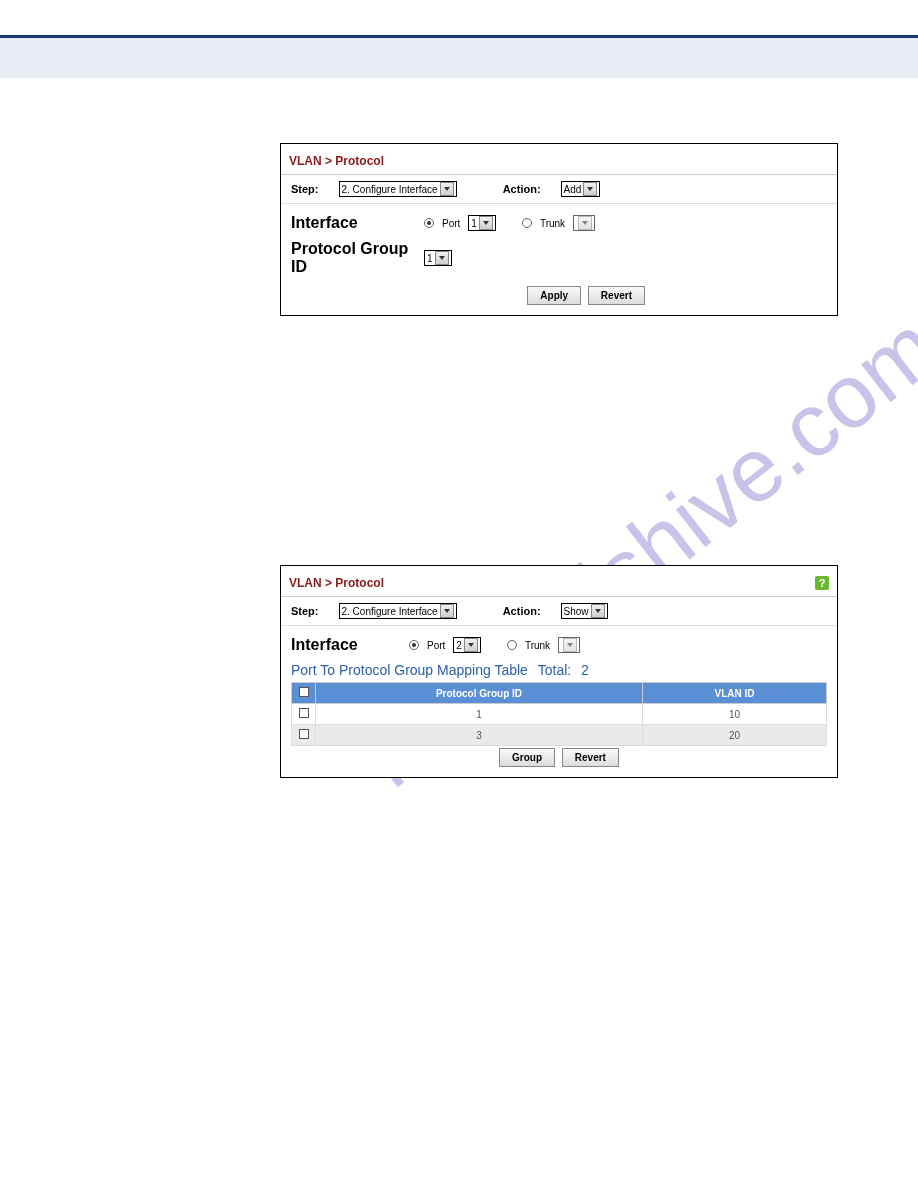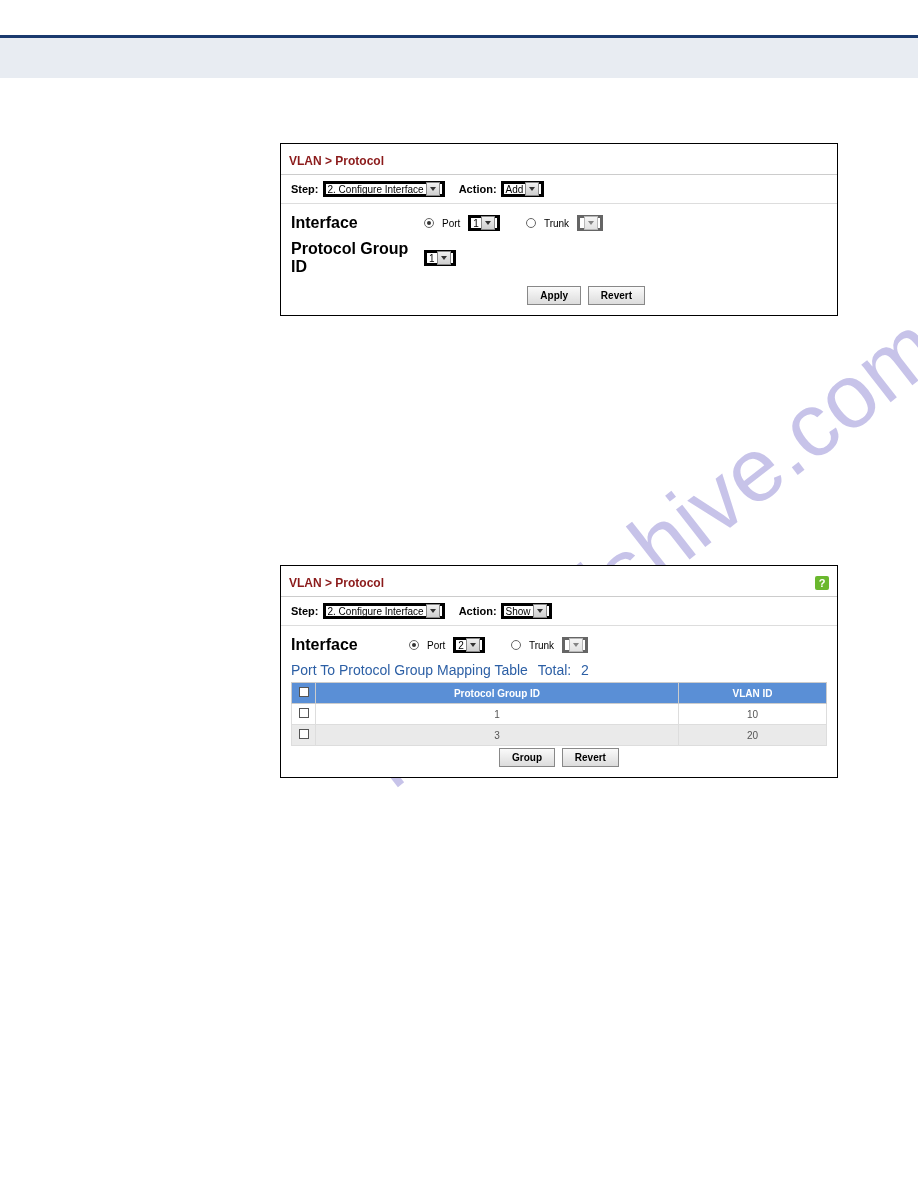--- a/index.html
+++ b/index.html
@@ -73,29 +73,29 @@
     text-align: center;
     line-height: 14px;
     font-weight: bold;
   }
   .panel-controls {
     padding: 6px 10px;
     border-bottom: 1px solid #ddd;
     font-size: 10px;
     display: flex;
     align-items: center;
-    gap: 4px;
+    gap: 20px;
   }
   .panel-body {
     padding: 10px 10px 8px 10px;
     font-size: 10px;
   }
   .lbl { font-weight: bold; font-size: 11px; }
   .fake-select {
-    border: 3px solid #000000;
+    border: 1px solid #000000;
     background: #fff;
     font-size: 10px;
     padding: 1px 2px;
     display: inline-flex;
     align-items: center;
     gap: 2px;
     height: 16px;
   }
   .sel-btn {
     width: 14px; height: 14px;
@@ -286,21 +286,21 @@
       <div class="table-caption">
         <span class="tname">Port To Protocol Group Mapping Table</span>
         <span class="tcount">Total:</span>
         <span class="tcount">2</span>
       </div>
       <table class="mapping">
         <thead>
           <tr>
             <th style="width:24px"><span class="checkbox"></span></th>
             <th>Protocol Group ID</th>
-            <th style="width:148px">VLAN ID</th>
+            <th style="width:184px">VLAN ID</th>
           </tr>
         </thead>
         <tbody>
           <tr>
             <td><span class="checkbox"></span></td>
             <td>1</td>
             <td>10</td>
           </tr>
           <tr>
             <td><span class="checkbox"></span></td>

